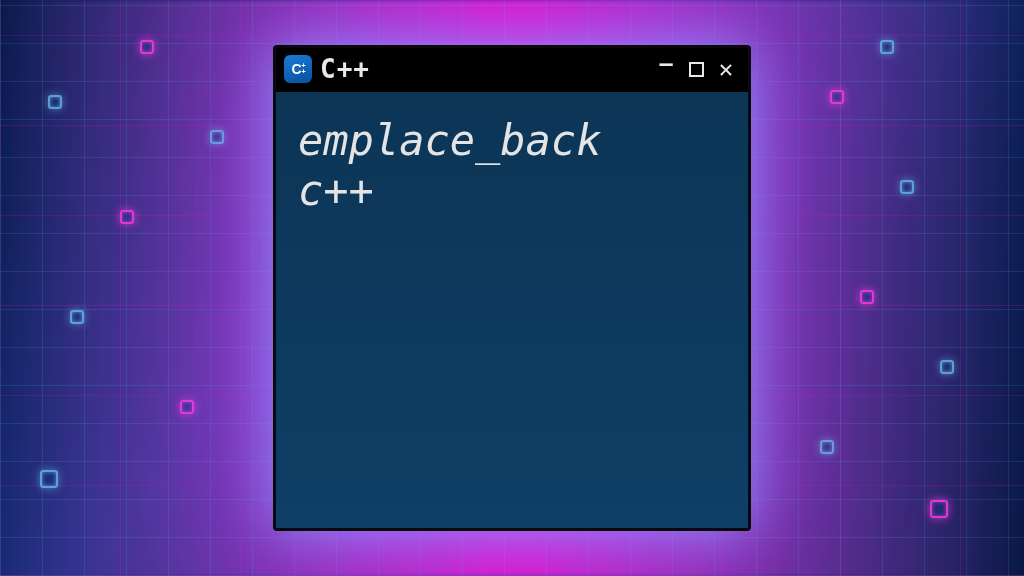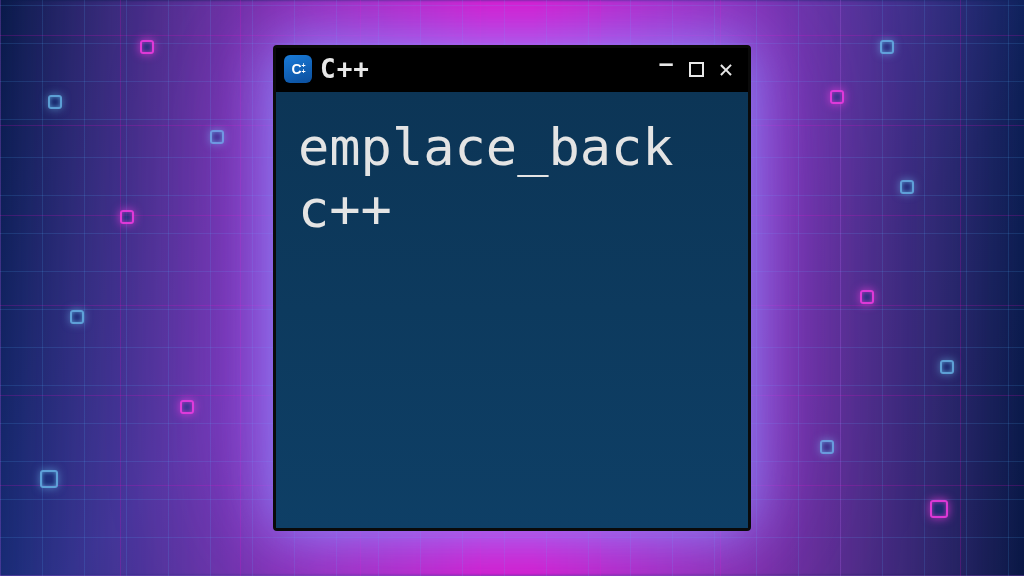--- a/index.html
+++ b/index.html
@@ -153,24 +153,25 @@
     .win-btn.close { font-size: 24px; }
 
     .window-body {
       flex: 1;
       padding: 24px 22px;
       background: linear-gradient(180deg, #0c3556 0%, #0e3f66 100%);
     }
     .code-line {
       color: #e4e4e4;
       font-family: 'Consolas', 'Menlo', monospace;
-      font-size: 52px;
+      font-size: 42px;
       line-height: 1.2;
       letter-spacing: 0px;
       white-space: pre;
+      font-style: italic;
     }
   </style>
 </head>
 <body>
 
 <div class="circuit-bg"></div>
 
 <div class="nodes">
   <div class="node" style="left:48px; top:95px;"></div>
   <div class="node pink" style="left:120px; top:210px;"></div>

